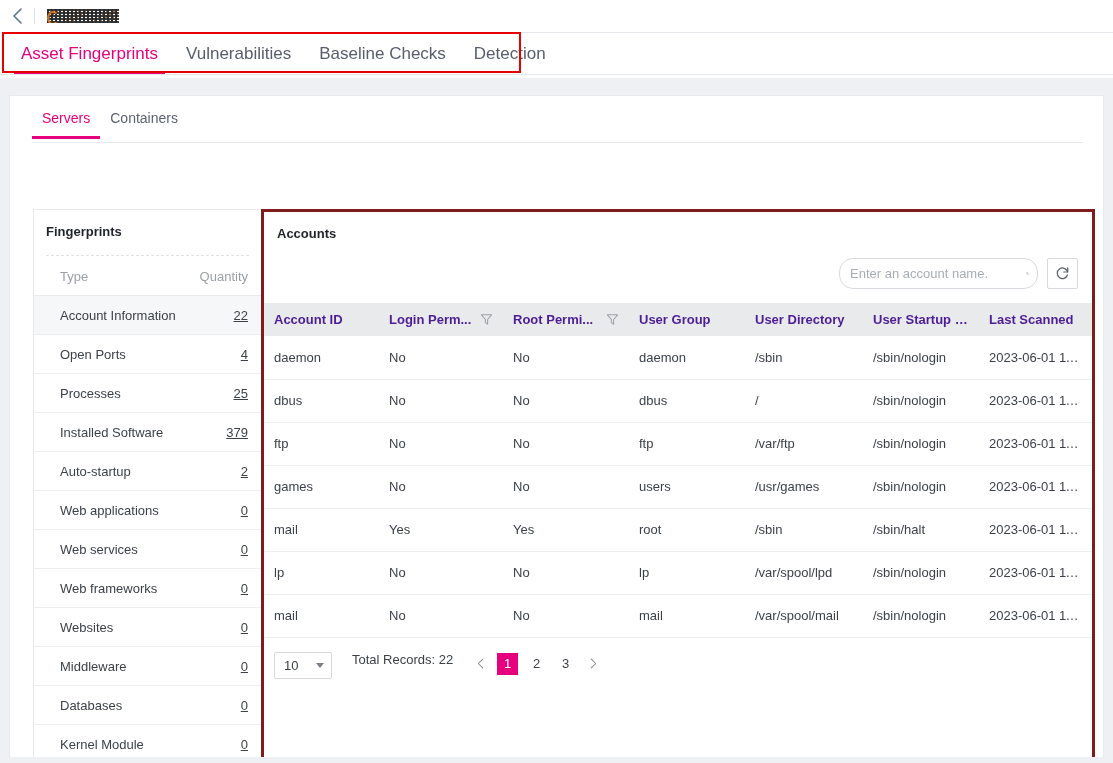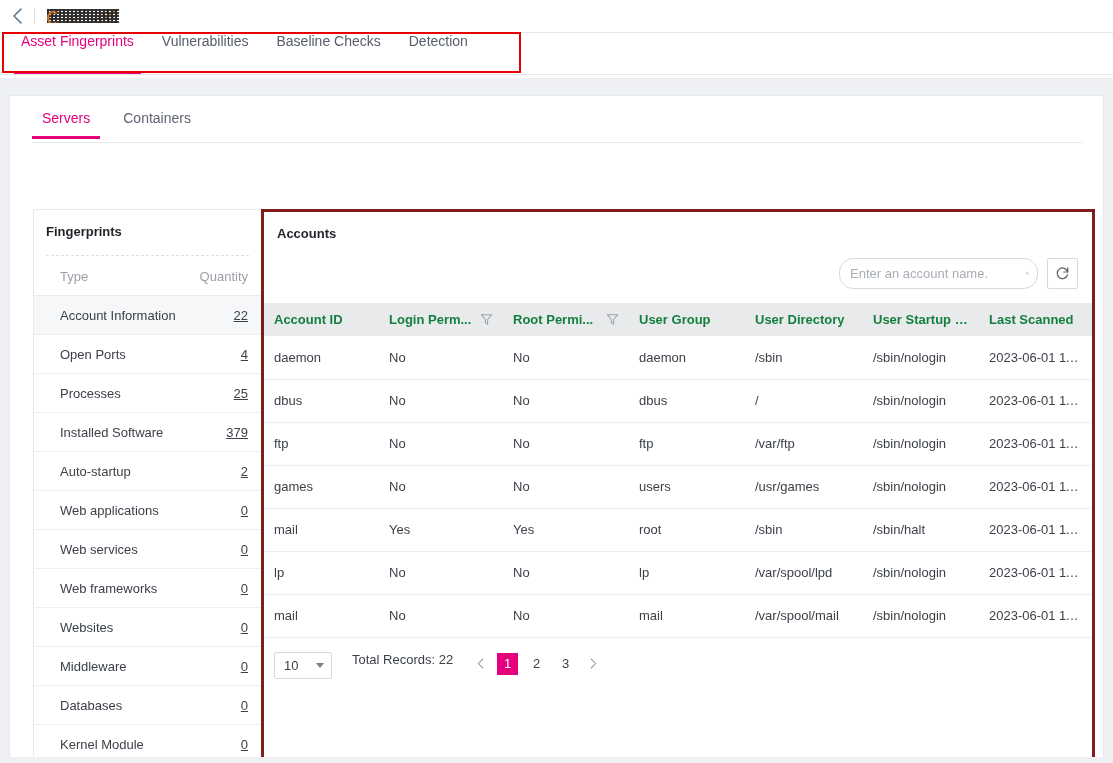--- a/index.html
+++ b/index.html
@@ -71,21 +71,22 @@
   .maintabs {
     display: flex;
     align-items: flex-start;
     height: 45px;
     padding-left: 7px;
   }
   .maintab {
     position: relative;
     height: 41px;
     display: flex;
-    font-size: 14px;
+    align-items: center;
+    font-size: 17px;
     color: #575d6c;
     cursor: pointer;
     padding: 0 14px;
     white-space: nowrap;
   }
   .maintab.active { color: #e6007e; }
   .maintab.active::after {
     content: "";
     position: absolute;
     left: 7px; right: 7px; bottom: 0;
@@ -123,21 +124,20 @@
     border-bottom: none;
   }
 
   
   .subtabs {
     position: relative;
     height: 47px;
     padding-left: 22px;
     display: flex;
     align-items: flex-start;
-    gap: 13px;
   }
   .subtab {
     position: relative;
     height: 43px;
     display: flex;
     align-items: center;
     font-size: 14px;
     color: #5c6270;
     cursor: pointer;
     padding: 0 10px;
@@ -260,21 +260,21 @@
     width: 100%;
     border-collapse: collapse;
     margin-top: 14px;
     table-layout: fixed;
   }
   table.grid th {
     background: #e8eaec;
     height: 33px;
     font-size: 13px;
     font-weight: bold;
-    color: #15803d;
+    color: #4c1d95;
     text-align: left;
     padding: 0 10px;
     white-space: nowrap;
     overflow: hidden;
   }
   table.grid th .thin {
     display: flex;
     align-items: center;
     justify-content: space-between;
     gap: 6px;

